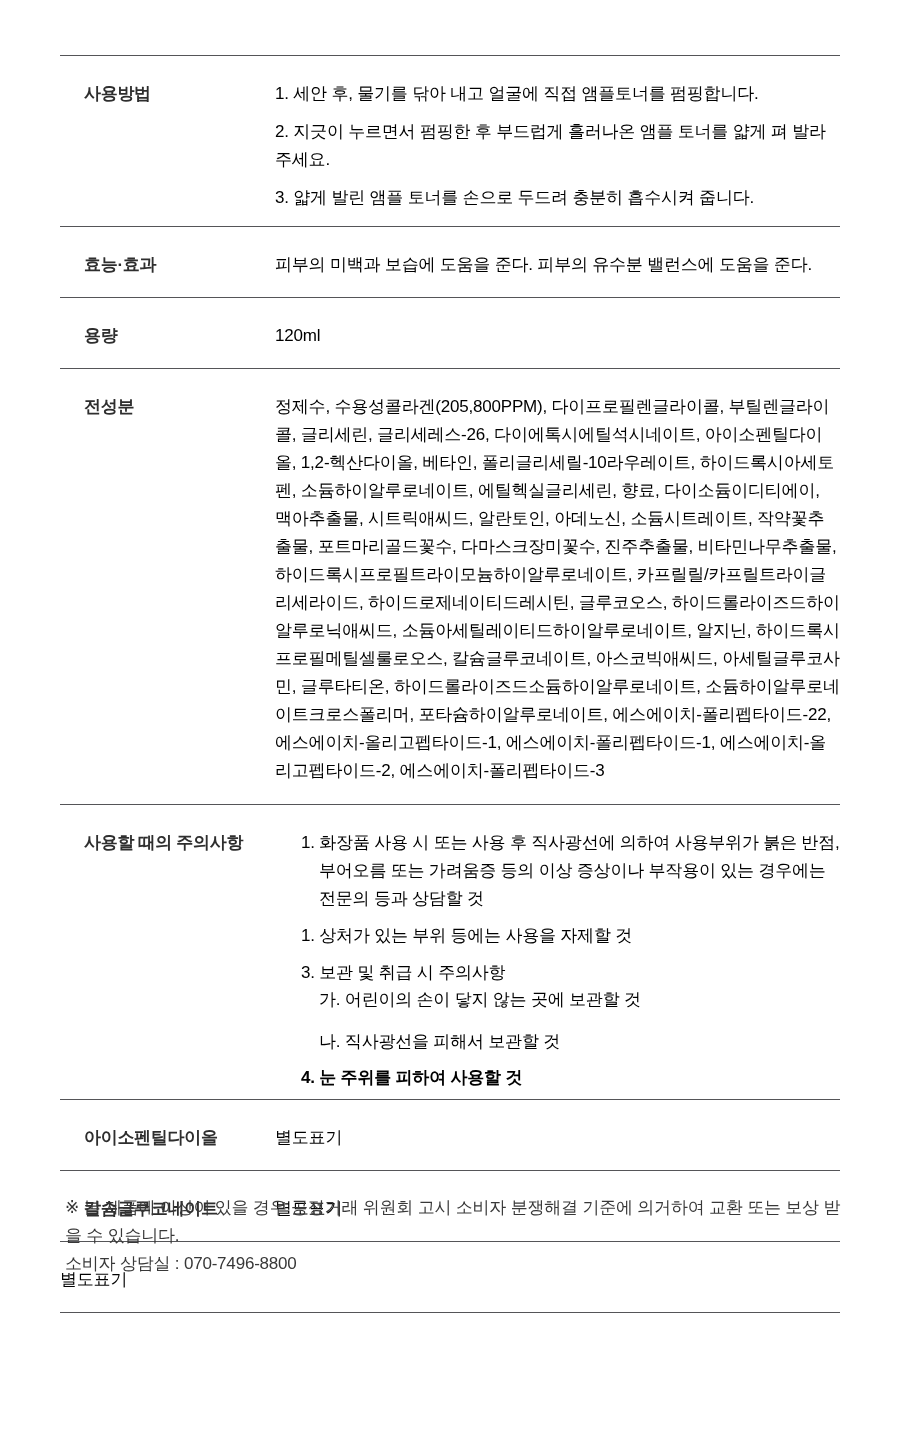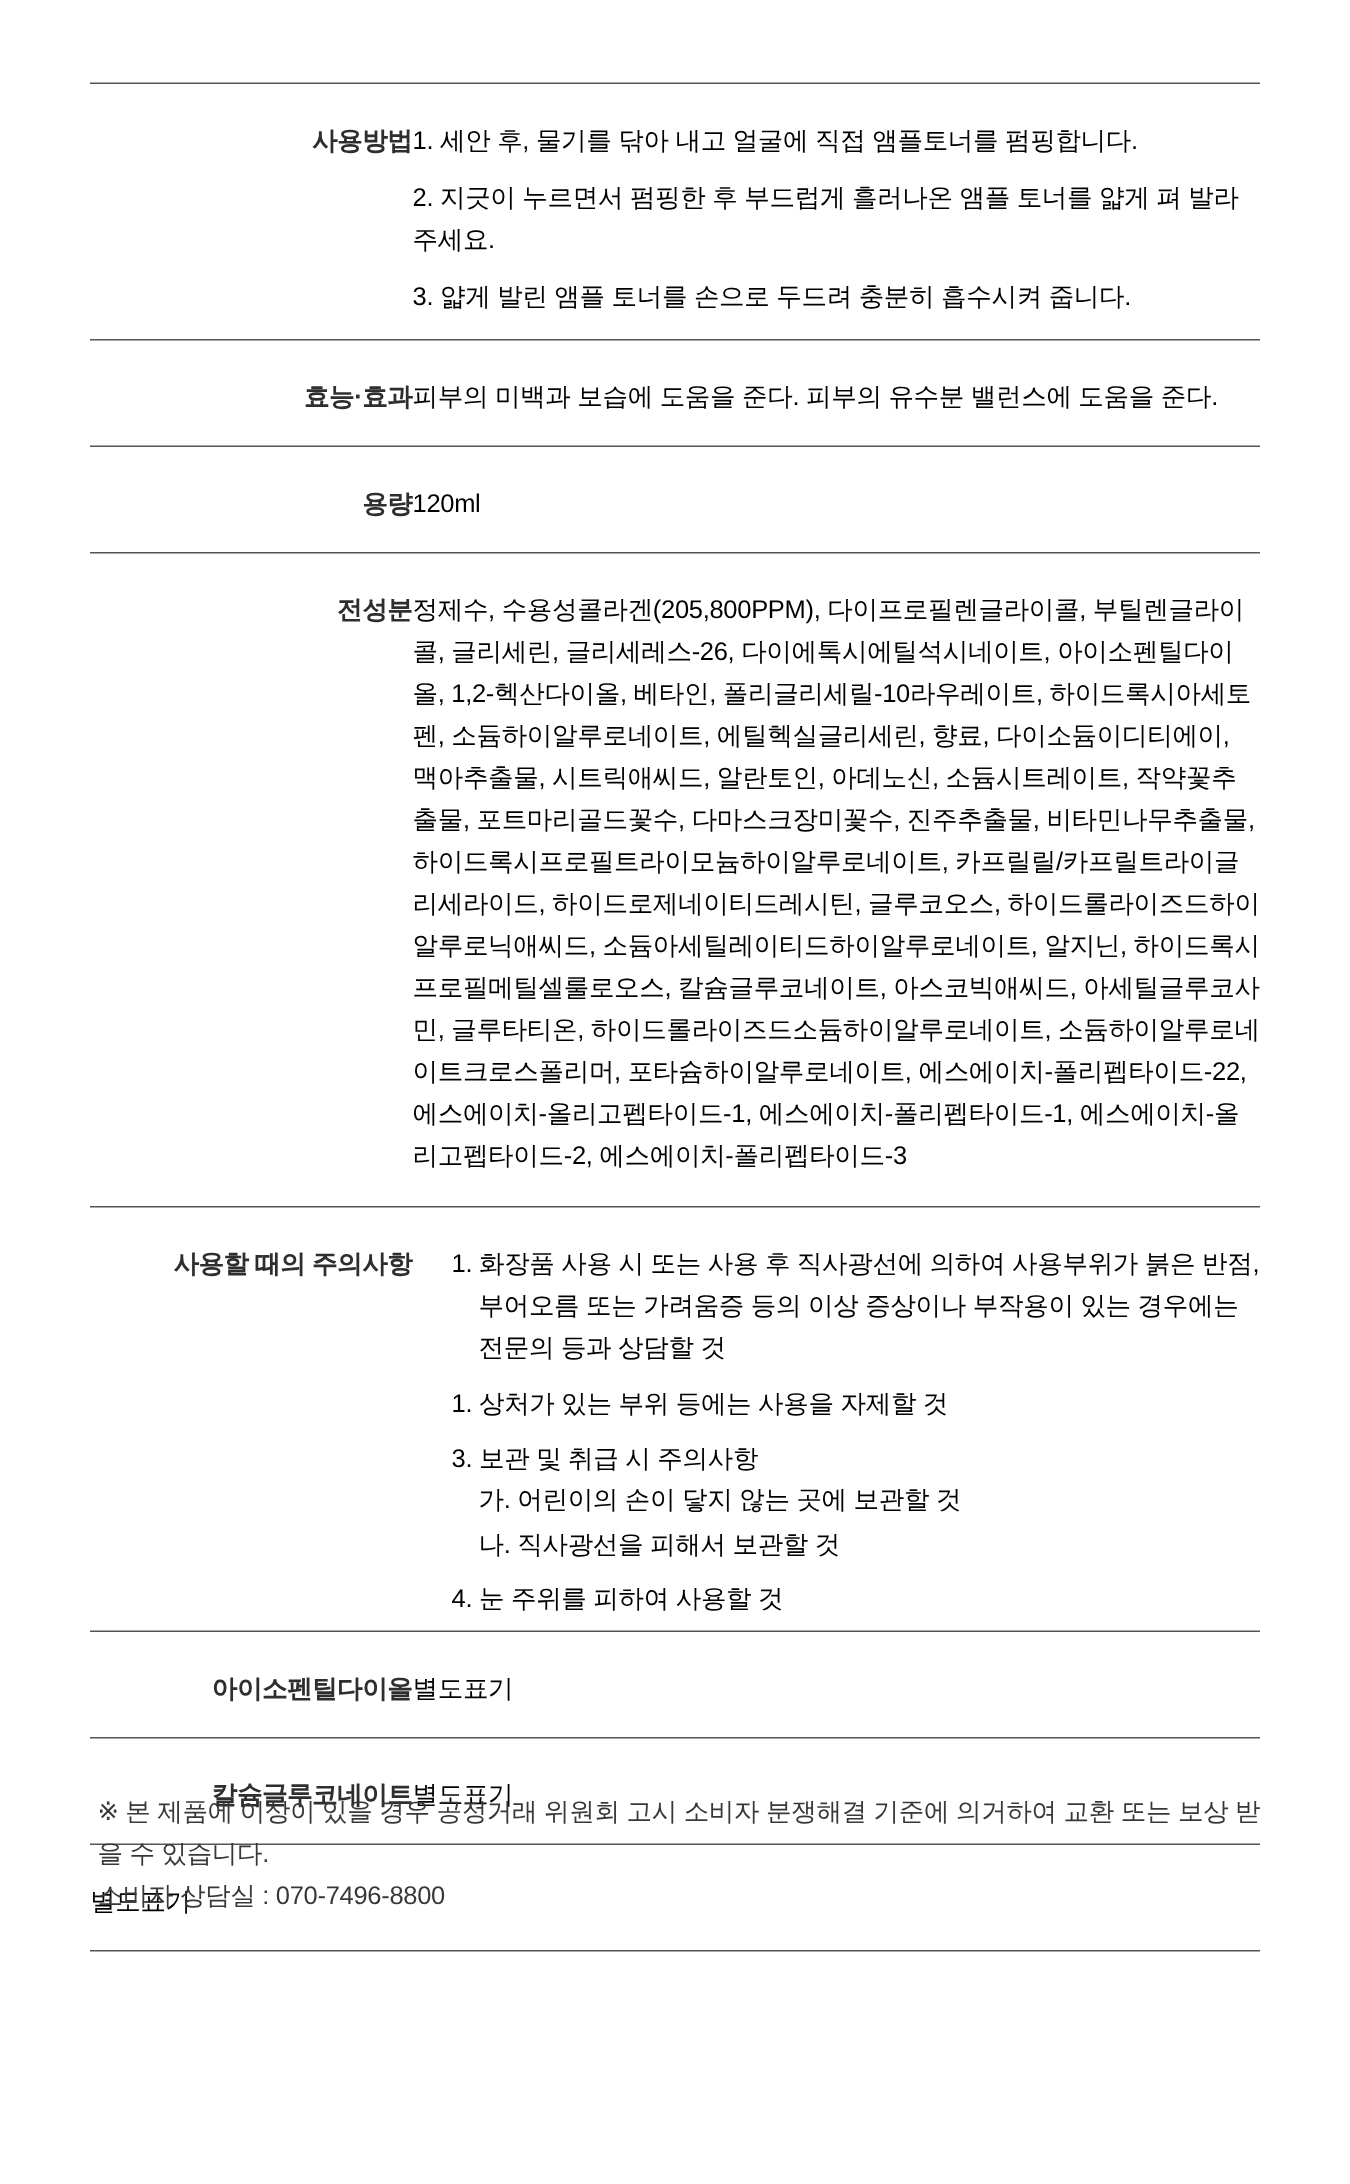--- a/index.html
+++ b/index.html
@@ -31,40 +31,39 @@
   .row.pb14 { padding-bottom: 14px; }
   .row.pb7  { padding-bottom: 7px; gap: 26px; }
   .row.pb19 { padding-bottom: 19px; }
   .label-col {
     width: 191px;
     flex: 0 0 191px;
     padding-left: 24px;
     font-weight: 700;
     color: #2e2e2e;
     letter-spacing: -0.3px;
-    text-align: right;
   }
   .content-col {
     flex: 1 1 auto;
     min-width: 0;
     color: #000000;
     letter-spacing: -0.2px;
   }
   .content-col p { margin: 0 0 10px 0; }
   .content-col p:last-child { margin-bottom: 0; }
   .ingredients {
     word-break: break-all;
     margin: 0;
   }
   .cautions p { margin: 0 0 9px 0; }
   .cautions p.hang { padding-left: 18px; text-indent: -18px; }
   .cautions p.tight { margin-bottom: 0; }
-  .cautions p.sub { margin-bottom: 4px; line-height: 26px; padding-left: 18px; }
+  .cautions p.sub { margin-bottom: 16px; line-height: 26px; padding-left: 18px; }
   .cautions p.sub-last { margin-bottom: 9px; }
-  .cautions p:last-child { margin-bottom: 0; }
+  .cautions p:last-child { margin-bottom: 0; font-weight: bold; }
   .footnote {
     position: absolute;
     left: 65px;
     top: 1194px;
     width: 790px;
     font-size: 17px;
     line-height: 28px;
     color: #383838;
     letter-spacing: -0.2px;
   }

